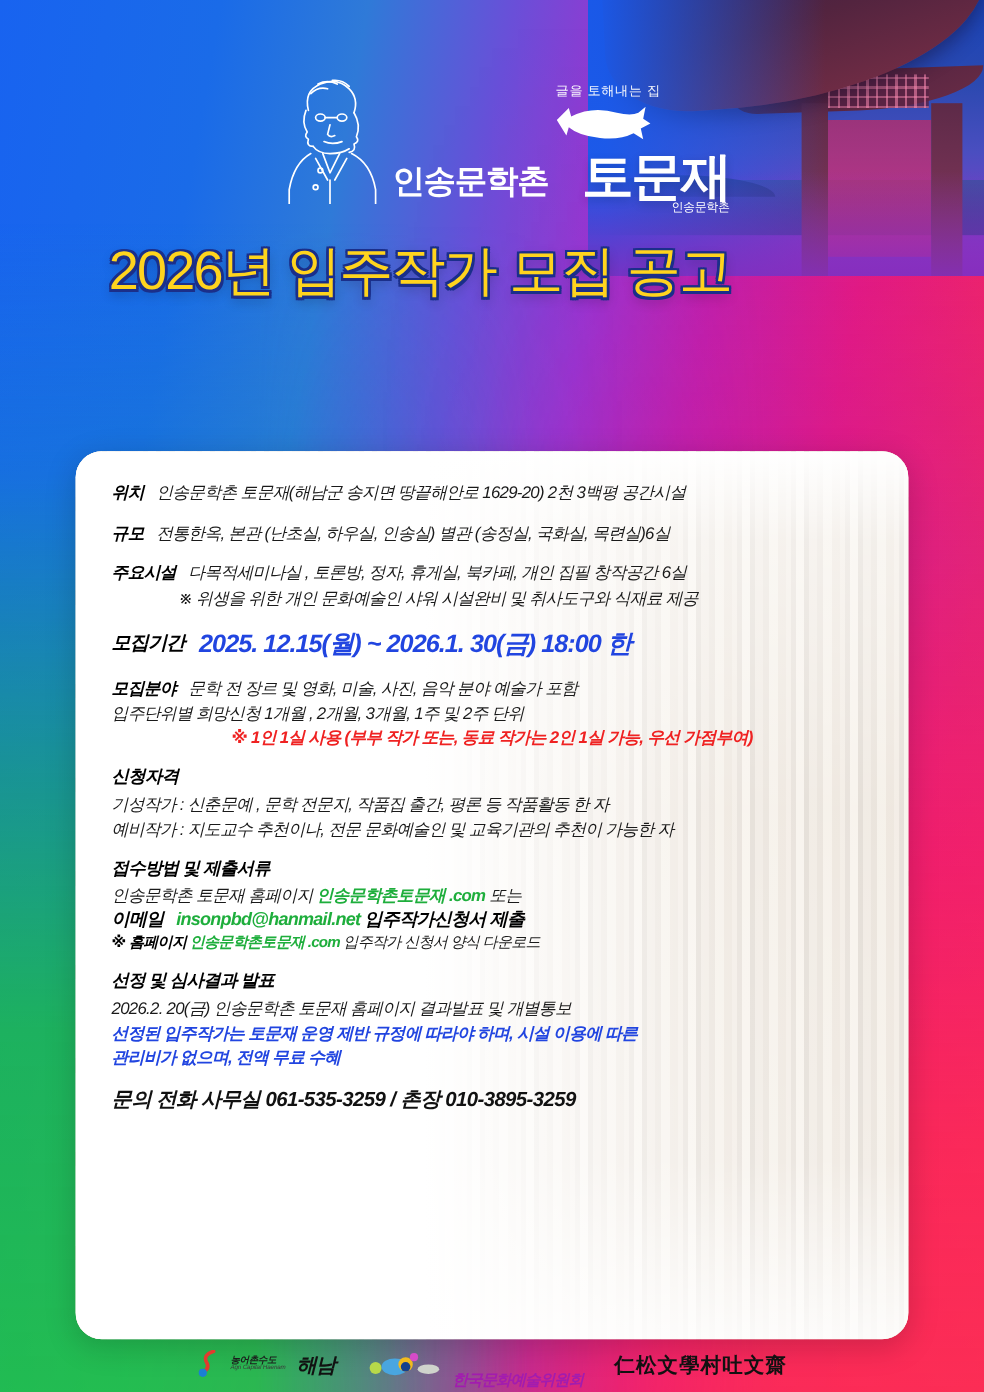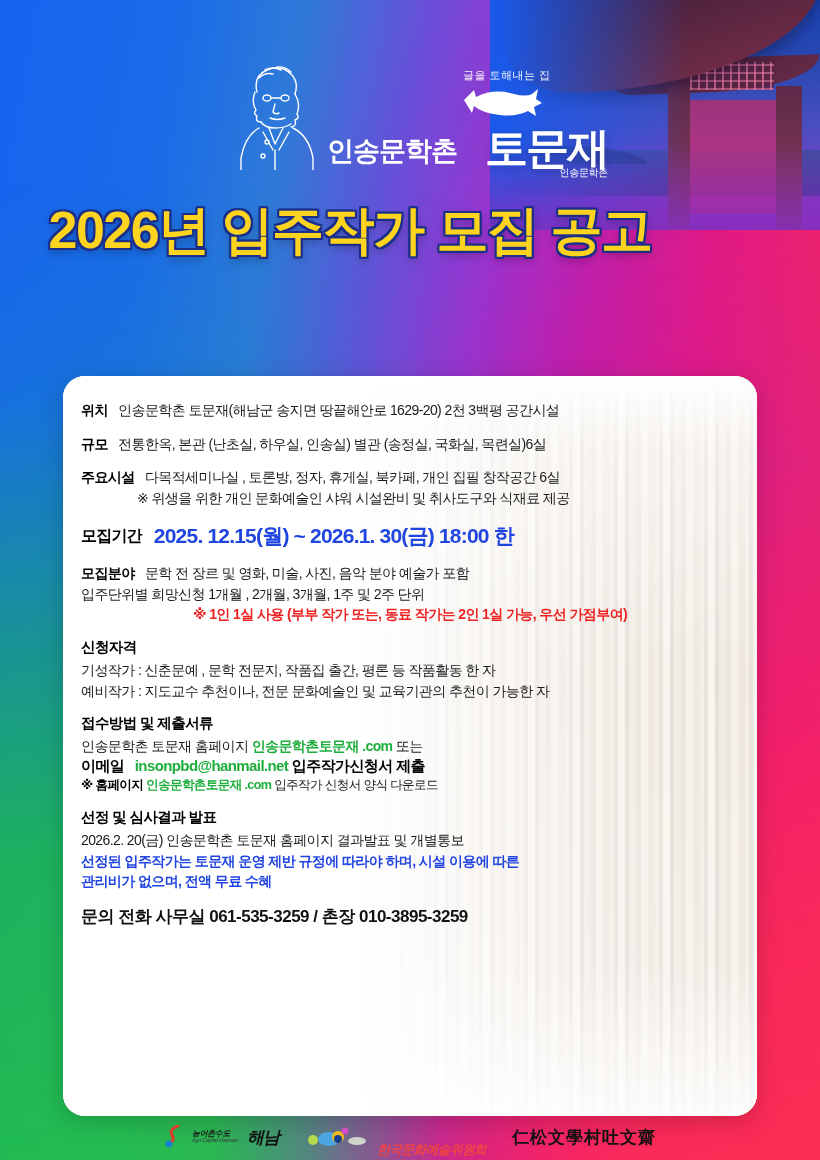--- a/index.html
+++ b/index.html
@@ -151,21 +151,21 @@
   }
   .logo-sub {
     position: absolute; right: 0; bottom: -11px;
     font-size: 10px; color: #ffffff; letter-spacing: -.3px; white-space: nowrap;
   }
 
   
   .main-title {
     position: absolute; left: 0; top: 196px; width: 700px;
     text-align: center;
-    font-size: 52px; font-weight: 700; letter-spacing: -1.5px;
+    font-size: 45px; font-weight: 400; letter-spacing: -1.5px;
     color: #ffd41e;
     text-shadow:
       2px 0 0 #1b2f8a, -2px 0 0 #1b2f8a, 0 2px 0 #1b2f8a, 0 -2px 0 #1b2f8a,
       2px 2px 0 #1b2f8a, -2px 2px 0 #1b2f8a, 2px -2px 0 #1b2f8a, -2px -2px 0 #1b2f8a,
       0 4px 10px rgba(0,0,0,.3);
     white-space: nowrap;
   }
 
   
   .intro {
@@ -189,21 +189,21 @@
     position: absolute; inset: 0;
     background:
       linear-gradient(to right, rgba(255,255,255,1) 0%, rgba(255,255,255,1) 42%, rgba(255,255,255,.78) 60%, rgba(255,255,255,.55) 78%, rgba(255,255,255,.48) 100%),
       linear-gradient(to bottom, rgba(255,255,255,1) 0%, rgba(255,255,255,.72) 10%, rgba(255,255,255,.55) 40%, rgba(255,255,255,.6) 80%, rgba(255,255,255,.92) 100%),
       repeating-linear-gradient(90deg,
         #b79a78 0 7px, #cdb496 7px 11px, #9c8164 11px 15px, #e0cdb2 15px 22px,
         #8d7354 22px 26px, #c3aa8c 26px 33px, #a78c6c 33px 38px, #d8c4a6 38px 45px),
       repeating-linear-gradient(0deg,
         rgba(120,95,65,.0) 0 66px, rgba(110,86,58,.55) 66px 78px);
   }
-  .card-inner { position: relative; padding: 24px 18px; }
+  .card-inner { position: relative; padding: 24px 30px; font-style: italic; }
 
   
   .row { margin-bottom: 13px; }
   .line {
     font-size: 14px; color: #1a1a1a; letter-spacing: -.6px;
     line-height: 1.48; white-space: nowrap;
   }
   .lbl { font-weight: 900; color: #000; }
   .lbl-sp { display: inline-block; width: 7px; }
   .indent { padding-left: 56px; }
@@ -230,21 +230,21 @@
   }
   .f-logo { display: flex; align-items: center; gap: 6px; font-style: italic; }
   .f-haenam-mark {
     width: 22px; height: 24px; position: relative;
   }
   .f-haenam-txt { display: flex; flex-direction: column; line-height: 1; }
   .f-haenam-k { font-size: 8px; color: #1b1b1b; font-weight: 700; letter-spacing: -.4px; }
   .f-haenam-e { font-size: 5.2px; color: #3a3a3a; letter-spacing: -.1px; }
   .f-haenam-big { font-size: 17px; font-weight: 900; color: #111; letter-spacing: -1px; margin-left: 3px; }
   .f-arko-mark { width: 66px; height: 20px; position: relative; }
-  .f-arko-txt { font-size: 13px; font-weight: 700; color: #ef4444; letter-spacing: -.9px; margin-top: 26px; }
+  .f-arko-txt { font-size: 13px; font-weight: 700; color: #a21caf; letter-spacing: -.9px; margin-top: 26px; }
   .f-hanja {
     font-size: 17px; font-weight: 700; color: #111;
     font-family: "DejaVu Serif", "Liberation Serif", serif;
     letter-spacing: 1px;
   }
 </style>
 </head>
 <body>
 
 <div id="poster">

